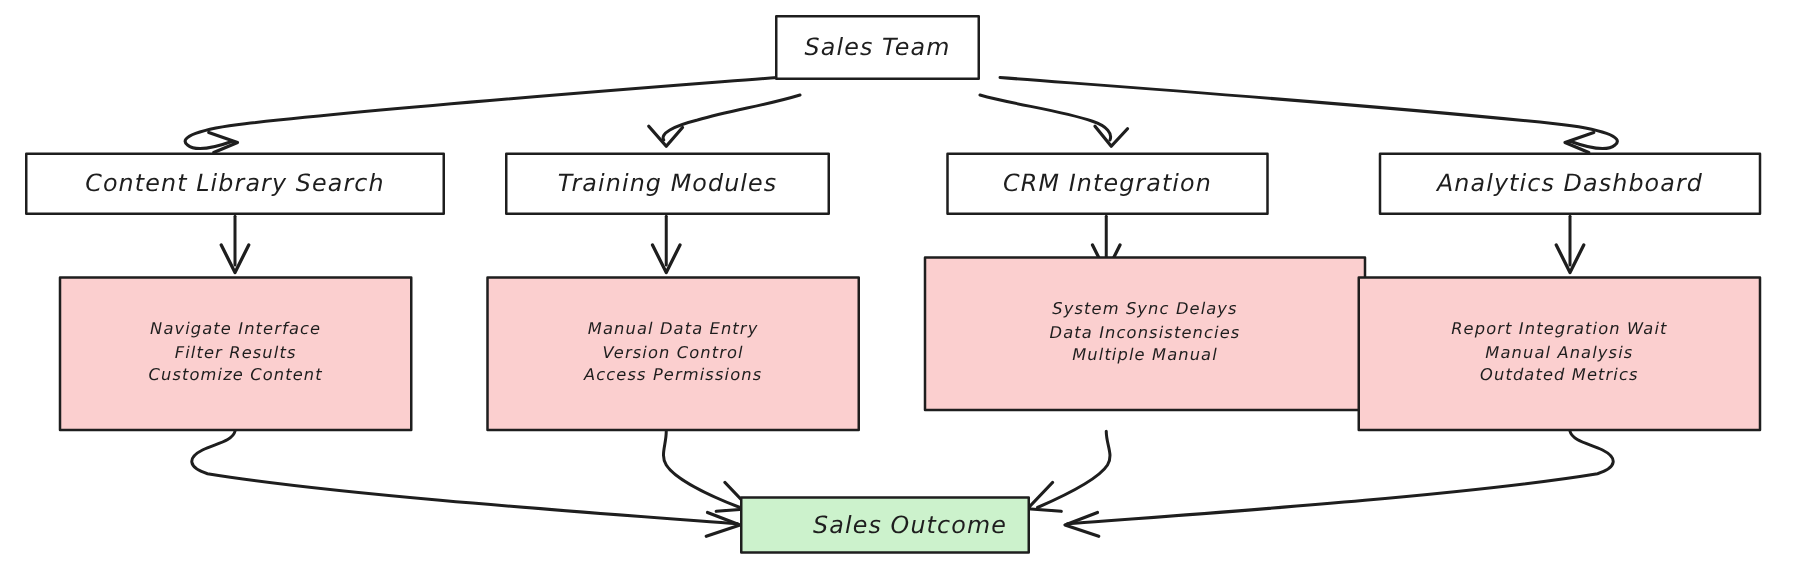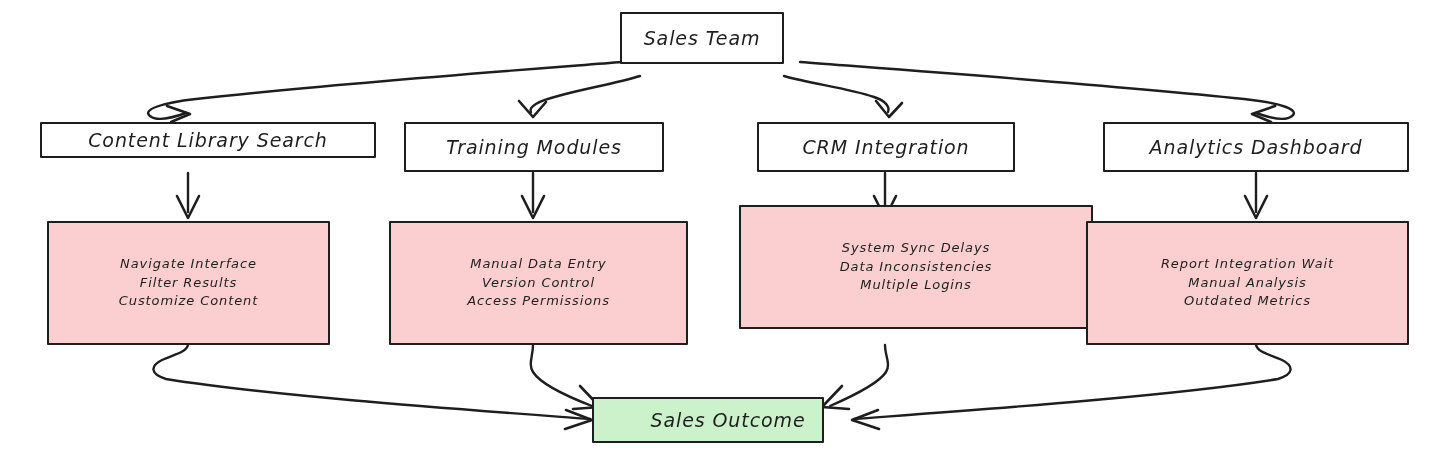--- a/index.html
+++ b/index.html
@@ -102,21 +102,21 @@
       <path d="M 1256 345 C 1258 353, 1272 355, 1282 360 C 1294 366, 1294 374, 1278 379
                C 1174 396, 974 410, 854 419"></path>
       <path d="M 878 410 L 852 420 L 879 429" stroke-width="2.6"></path>
     </g>
   </svg>
 
   <div class="node root" style="left:620px; top:12px; width:164px; height:52px;">
     <div class="node-label">Sales Team</div>
   </div>
 
-  <div class="node category" style="left:20px; top:122px; width:336px; height:36px;margin-left:20px;">
+  <div class="node category" style="left:20px; top:122px; width:336px; height:50px;">
     <div class="node-label">Content Library Search</div>
   </div>
 
   <div class="node category" style="left:404px; top:122px; width:260px; height:50px;">
     <div class="node-label">Training Modules</div>
   </div>
 
   <div class="node category" style="left:757px; top:122px; width:258px; height:50px;">
     <div class="node-label">CRM Integration</div>
   </div>
@@ -133,21 +133,21 @@
 
   <div class="node pain" style="left:389px; top:221px; width:299px; height:124px;">
     <div class="node-label">Manual Data Entry</div>
     <div class="node-label">Version Control</div>
     <div class="node-label">Access Permissions</div>
   </div>
 
   <div class="node pain" style="left:739px; top:205px; width:354px; height:124px;">
     <div class="node-label">System Sync Delays</div>
     <div class="node-label">Data Inconsistencies</div>
-    <div class="node-label">Multiple Logins</div>
+    <div class="node-label">Multiple Manual</div>
   </div>
 
   <div class="node pain" style="left:1086px; top:221px; width:323px; height:124px;">
     <div class="node-label">Report Integration Wait</div>
     <div class="node-label">Manual Analysis</div>
     <div class="node-label">Outdated Metrics</div>
   </div>
 
   <div class="node outcome" style="left:592px; top:397px; width:232px; height:46px;">
     <div class="node-label">Sales Outcome</div>

